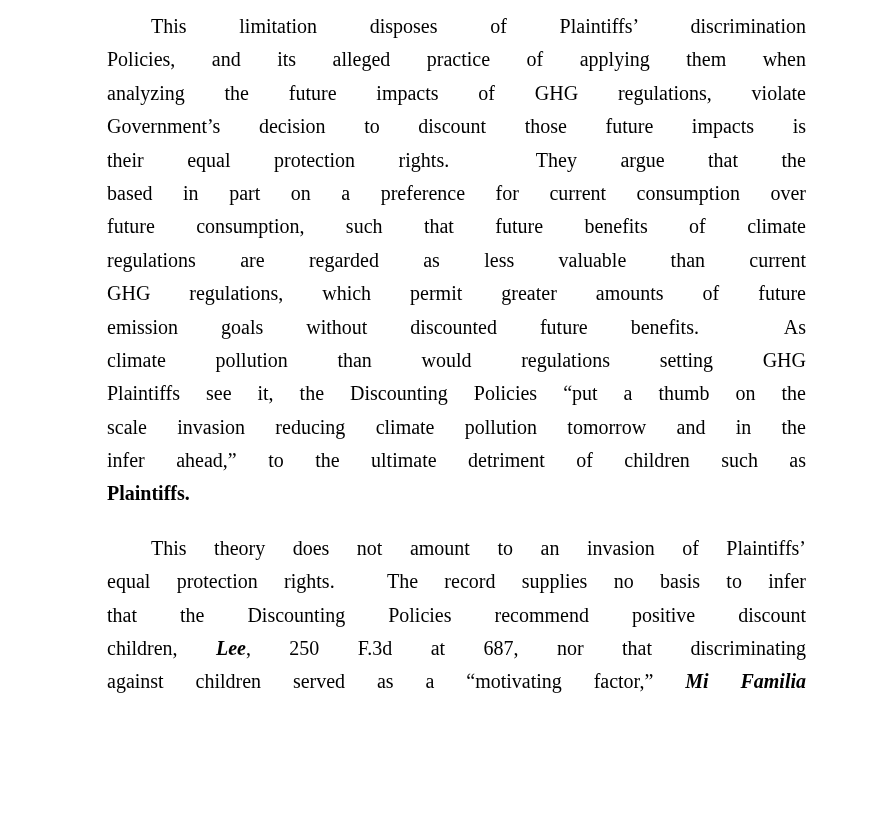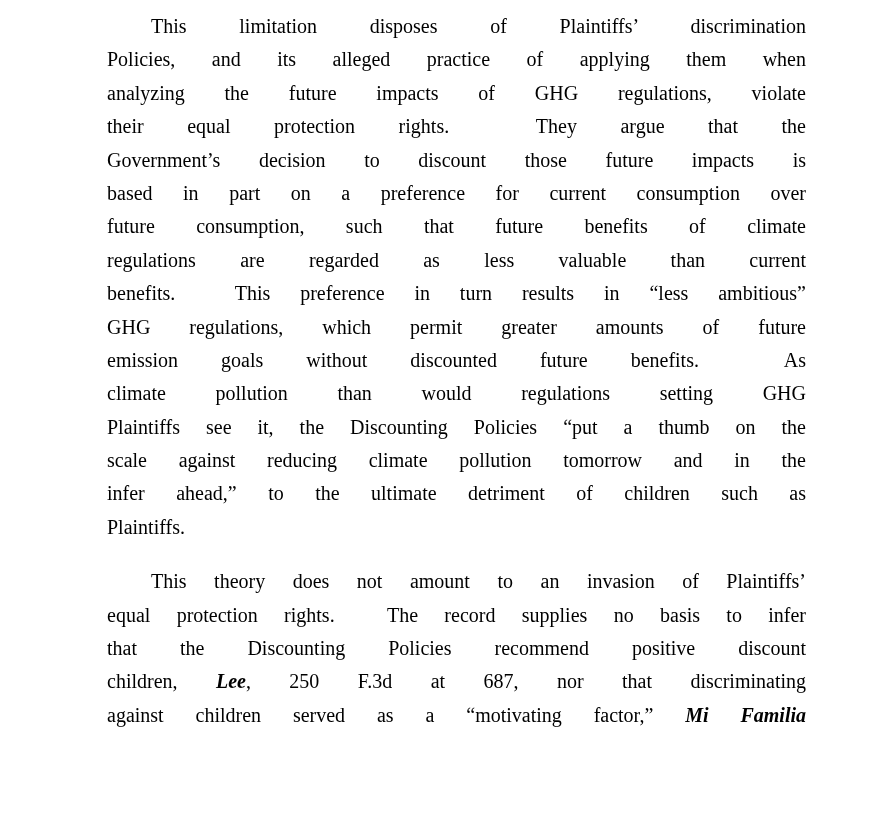--- a/index.html
+++ b/index.html
@@ -26,43 +26,42 @@
   .line {
     font-size: 20px;
     line-height: 33.4px;
     height: 33.4px;
     text-align: justify;
     text-align-last: justify;
     white-space: normal;
     overflow: hidden;
   }
   .line.indent { padding-left: 44px; }
-  .line.no-justify { text-align-last: left; }
+  .line.no-justify { text-align-last: left; font-weight: bold; }
   .italic { font-style: italic; font-weight: bold; }
 </style>
 </head>
 <body>
 
 <div class="text-block">
 
   <div class="para">
     <div class="line indent">This limitation disposes of Plaintiffs’ discrimination</div>
     <div class="line">Policies, and its alleged practice of applying them when</div>
     <div class="line">analyzing the future impacts of GHG regulations, violate</div>
+    <div class="line">Government’s decision to discount those future impacts is</div>
     <div class="line">their equal protection rights.&nbsp; They argue that the</div>
-    <div class="line">Government’s decision to discount those future impacts is</div>
     <div class="line">based in part on a preference for current consumption over</div>
     <div class="line">future consumption, such that future benefits of climate</div>
     <div class="line">regulations are regarded as less valuable than current</div>
-    <div class="line">benefits.&nbsp; This preference in turn results in “less ambitious”</div>
     <div class="line">GHG regulations, which permit greater amounts of future</div>
     <div class="line">emission goals without discounted future benefits.&nbsp; As</div>
     <div class="line">climate pollution than would regulations setting GHG</div>
     <div class="line">Plaintiffs see it, the Discounting Policies “put a thumb on the</div>
-    <div class="line">scale against reducing climate pollution tomorrow and in the</div>
+    <div class="line">scale invasion reducing climate pollution tomorrow and in the</div>
     <div class="line">infer ahead,” to the ultimate detriment of children such as</div>
     <div class="line no-justify">Plaintiffs.</div>
   </div>
 
   <div class="para">
     <div class="line indent">This theory does not amount to an invasion of Plaintiffs’</div>
     <div class="line">equal protection rights.&nbsp; The record supplies no basis to infer</div>
     <div class="line">that the Discounting Policies recommend positive discount</div>
     <div class="line"><span>children, </span><span class="italic">Lee</span><span>, 250 F.3d at 687, nor that discriminating</span></div>
     <div class="line"><span>against children served as a “motivating factor,” </span><span class="italic">Mi Familia</span></div>

